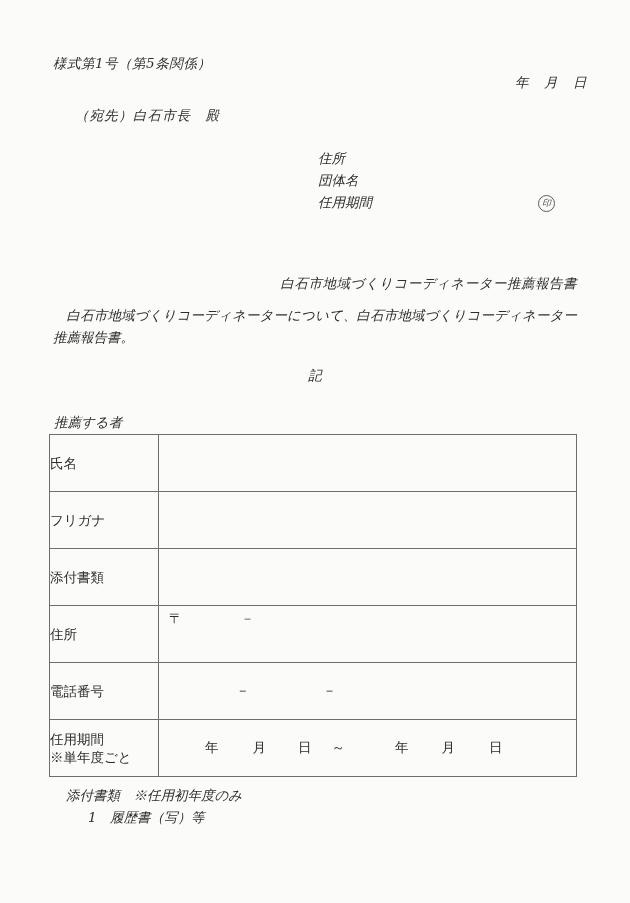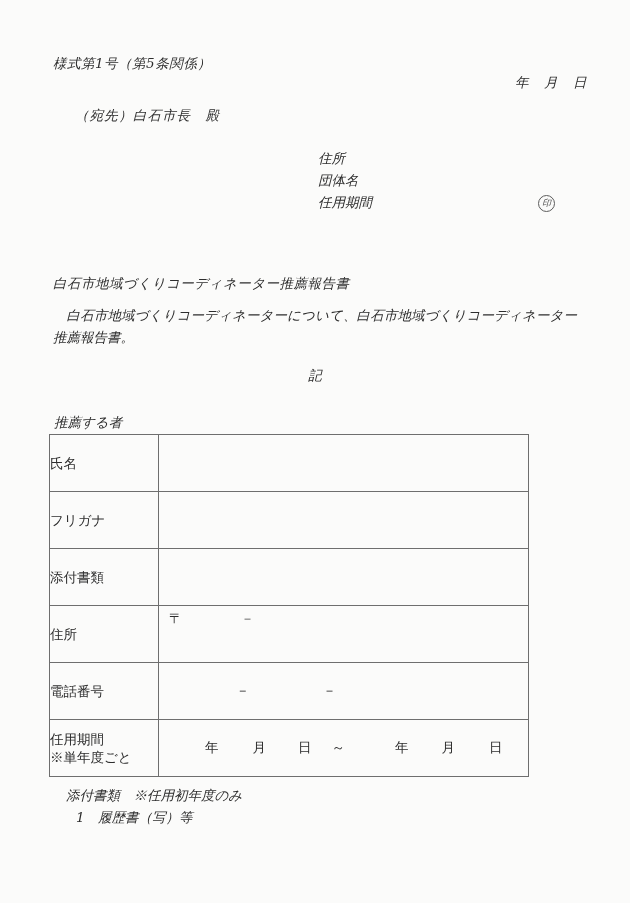--- a/index.html
+++ b/index.html
@@ -26,30 +26,30 @@
   .sender-block{left:318px;top:152px;}
   .sender-block div{height:22px;}
   .seal{
     left:538px;top:195px;
     width:15px;height:15px;
     border:1px solid #5c5c5c;border-radius:50%;
     color:#4f4f4f;
     display:flex;align-items:center;justify-content:center;
     font-size:9px;line-height:1;
   }
-  .doc-title{left:53px;top:277px;width:524px;text-align:left;letter-spacing:.5px;}
+  .doc-title{left:53px;top:277px;width:524px;text-align:right;letter-spacing:.5px;}
   .body-para{
     left:53px;top:304px;width:524px;
     line-height:22px;text-indent:1em;text-align:justify;
   }
   .record-mark{left:53px;top:369px;width:524px;text-align:center;}
   .table-caption{left:54px;top:416px;}
   table.form-table{
     position:absolute;left:49px;top:434px;
-    width:480px;border-collapse:collapse;table-layout:fixed;
+    width:528px;border-collapse:collapse;table-layout:fixed;
     font-size:13.5px;color:var(--ink);border-radius:8px;
   }
   table.form-table col.c-label{width:109px;}
   table.form-table td{
     border:1px solid var(--line);
     height:56px;
     padding:0;
     vertical-align:middle;
   }
   td.lbl{padding-left:7px;line-height:18px;}
@@ -62,21 +62,21 @@
   .period-line{display:flex;align-items:center;}
   .period-line span{display:inline-block;}
   .period-line span:nth-child(1){margin-left:46px;}
   .period-line span:nth-child(2){margin-left:34px;}
   .period-line span:nth-child(3){margin-left:32px;}
   .period-line span:nth-child(4){margin-left:20px;}
   .period-line span:nth-child(5){margin-left:50px;}
   .period-line span:nth-child(6){margin-left:33px;}
   .period-line span:nth-child(7){margin-left:34px;}
   .attachments{left:66px;top:784px;line-height:22px;}
-  .attachments .att-item{margin-left:10px;}
+  .attachments .att-item{margin-left:22px;}
 </style>
 </head>
 <body>
 
 <div class="page">
 
   <div class="abs form-number">様式第1号（第5条関係）</div>
 
   <div class="abs date-line">年　月　日</div>
 

